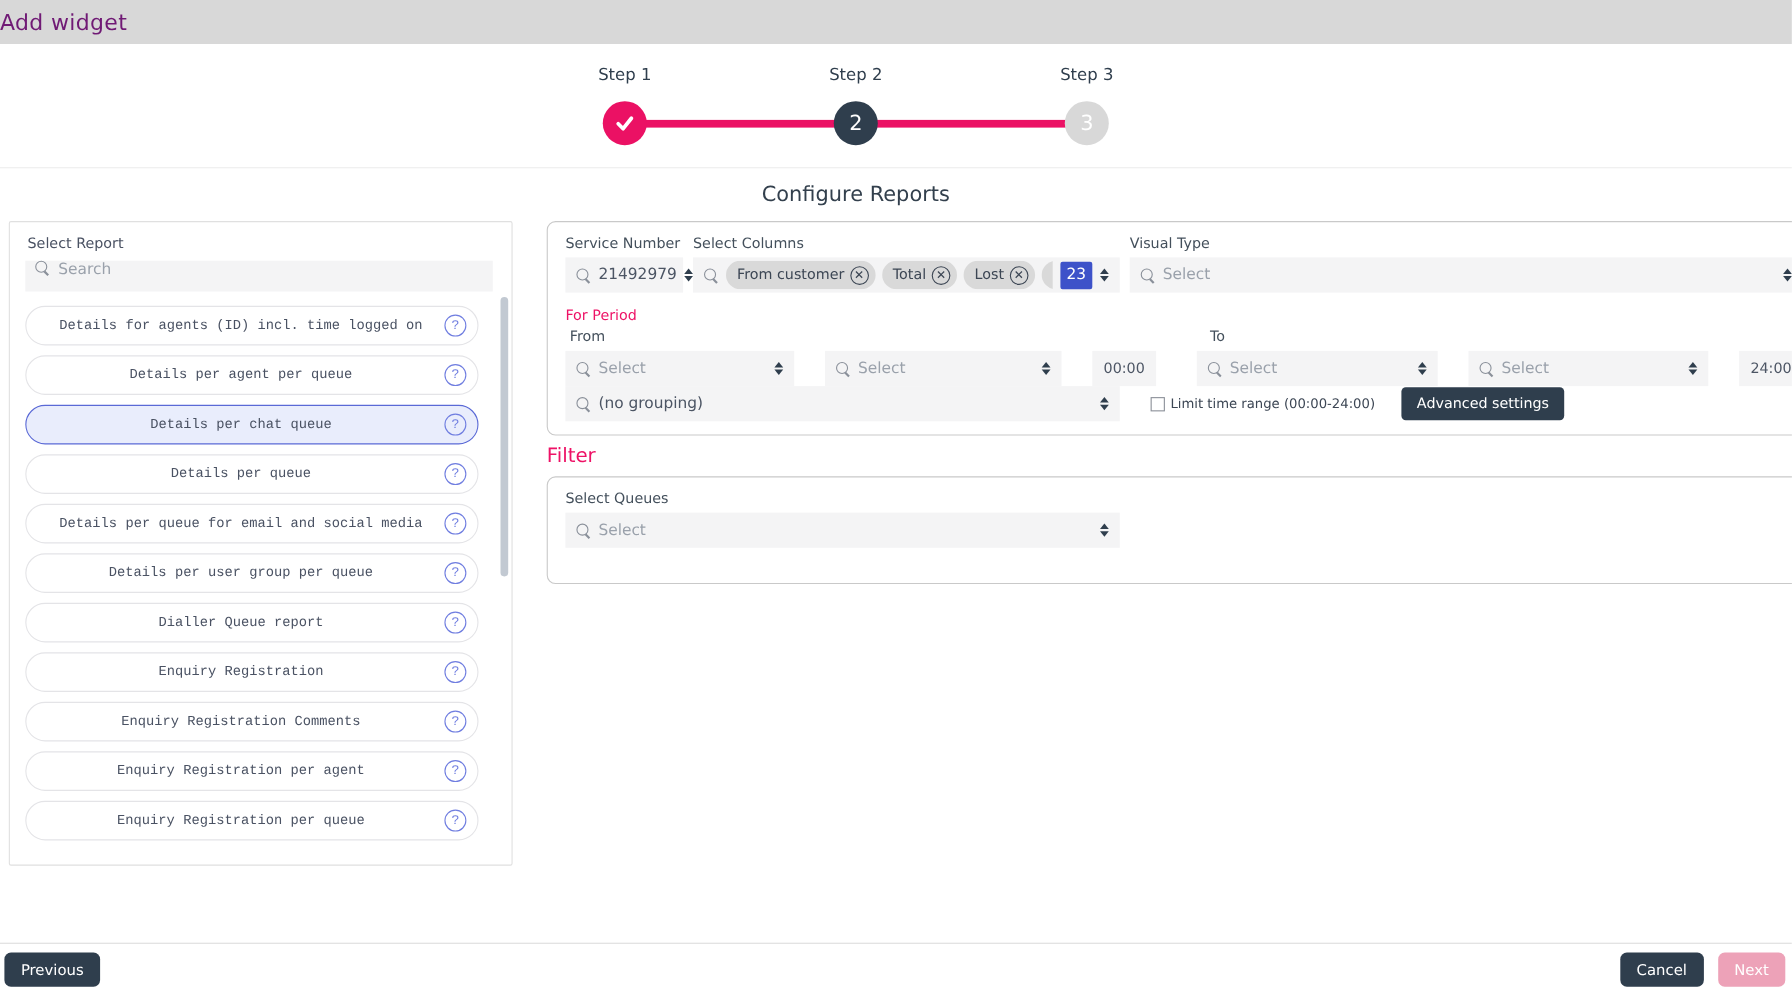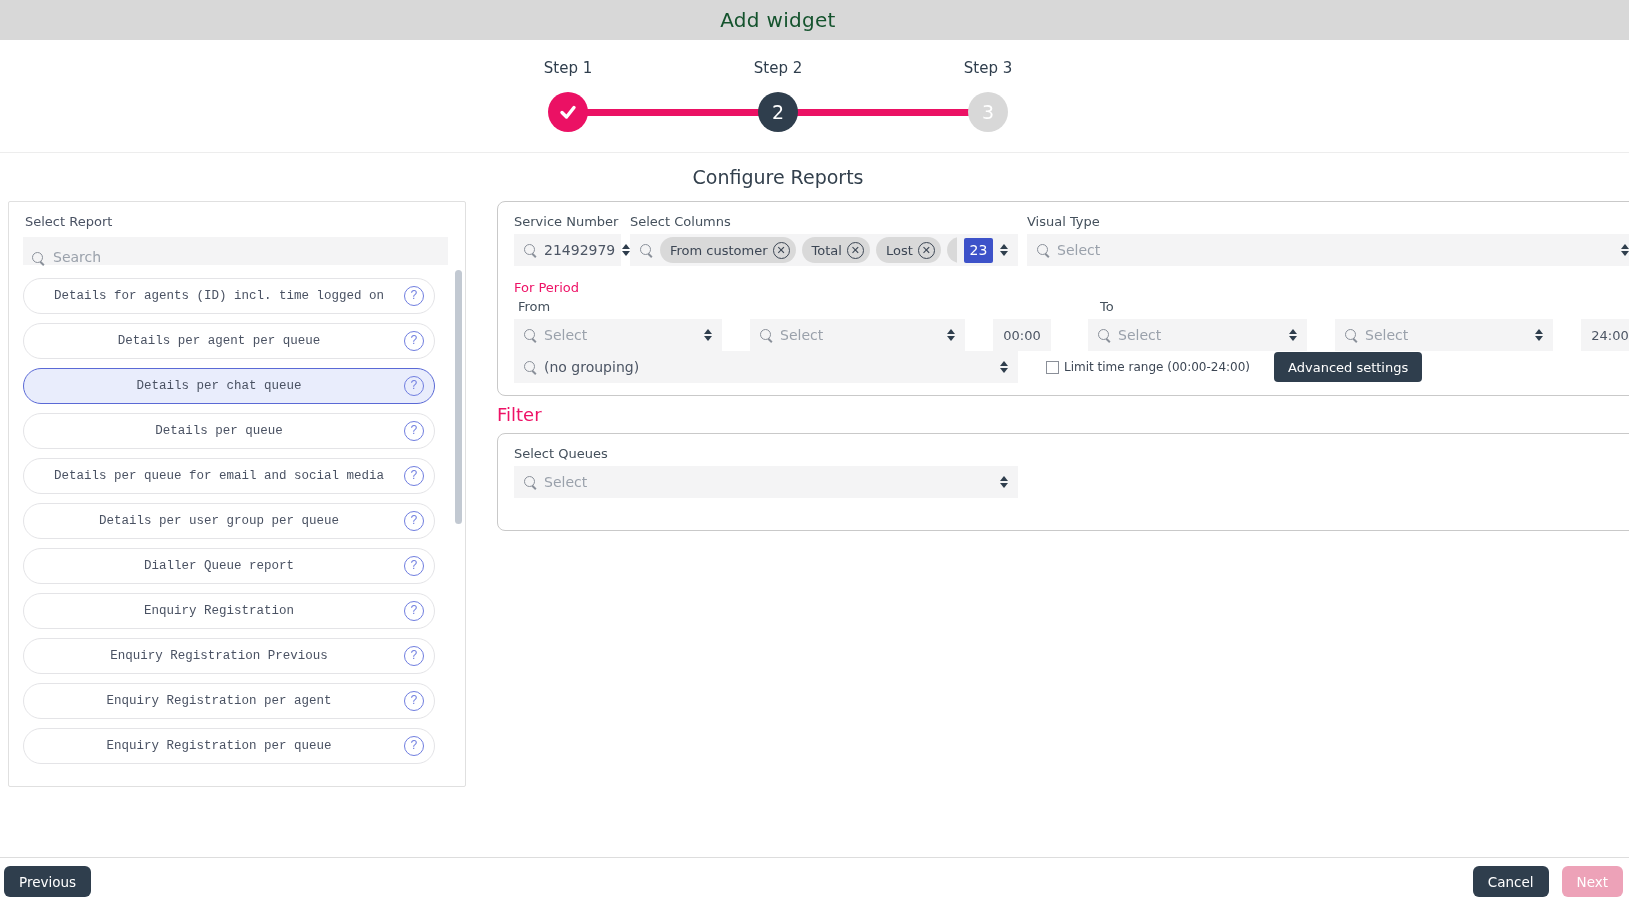--- a/index.html
+++ b/index.html
@@ -10,21 +10,21 @@
     font-family:"DejaVu Sans","Liberation Sans",sans-serif;
     color:#4a5263;
     overflow:hidden;
     -webkit-font-smoothing:antialiased;
   }
   
   .modal-header {
     height:40px; background:#d8d8d8;
     display:flex; align-items:center;
   }
-  .modal-header .cw { width:1556px; text-align:center; font-size:20px; color:#14532d; letter-spacing:.3px; }
+  .modal-header .cw { width:1556px; font-size:20px; color:#701a75; letter-spacing:.3px; }
 
   
   .stepper { width:1556px; padding-top:19px; }
   .step-labels { display:flex; justify-content:center; }
   .step-label { width:210px; text-align:center; font-size:15px; color:#2f3e4d; }
   .step-track { position:relative; width:630px; height:40px; margin:15px auto 0 auto; }
   .step-line { position:absolute; top:17px; left:105px; width:420px; height:7px; background:#eb1164; }
   .step-circle {
     position:absolute; top:0; width:40px; height:40px; border-radius:50%;
     display:flex; align-items:center; justify-content:center;
@@ -43,21 +43,21 @@
 
   
   .report-panel {
     position:relative; width:458px; height:586px; flex-shrink:0;
     border:1px solid #e0e0e0; border-radius:2px;
     padding-top:12px; overflow:hidden; background:#fff;
   }
   .rp-title { margin-left:16px; font-size:13px; color:#4a5263; }
   .rp-search {
     margin:8px 0 0 14px; width:425px; height:28px; background:#f4f4f5;
-    display:flex; align-items:flex-end; gap:8px; padding:0 9px;
+    display:flex; align-items:flex-start; gap:8px; padding:0 9px;
   }
   .rp-search input {
     border:none; outline:none; background:transparent; flex:1;
     font-family:inherit; font-size:14px; color:#4c5564;
   }
   .rp-search input::placeholder { color:#9aa1ab; }
   .rp-list { margin-top:13px; padding-left:14px; }
   .pill {
     width:412px; height:36px; border:1px solid #e4e4e7; border-radius:18px;
     display:flex; align-items:center; margin-bottom:9px; background:#fff;
@@ -225,21 +225,21 @@
   </div>
         <div class="pill">
     <span class="pill-label">Dialler Queue report</span>
     <span class="help-icon">?</span>
   </div>
         <div class="pill">
     <span class="pill-label">Enquiry Registration</span>
     <span class="help-icon">?</span>
   </div>
         <div class="pill">
-    <span class="pill-label">Enquiry Registration Previous</span>
+    <span class="pill-label">Enquiry Registration Comments</span>
     <span class="help-icon">?</span>
   </div>
         <div class="pill">
     <span class="pill-label">Enquiry Registration per agent</span>
     <span class="help-icon">?</span>
   </div>
         <div class="pill">
     <span class="pill-label">Enquiry Registration per queue</span>
     <span class="help-icon">?</span>
   </div>

